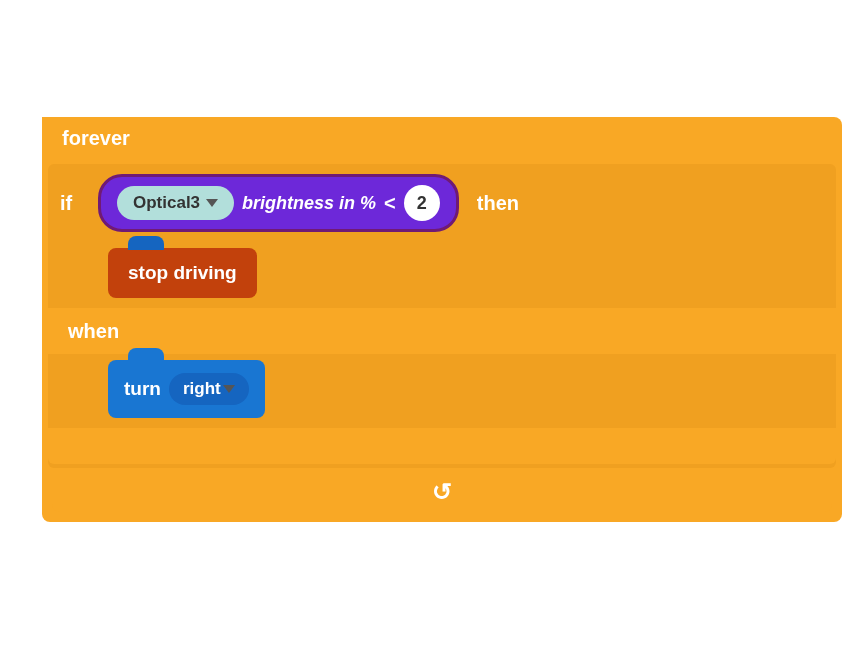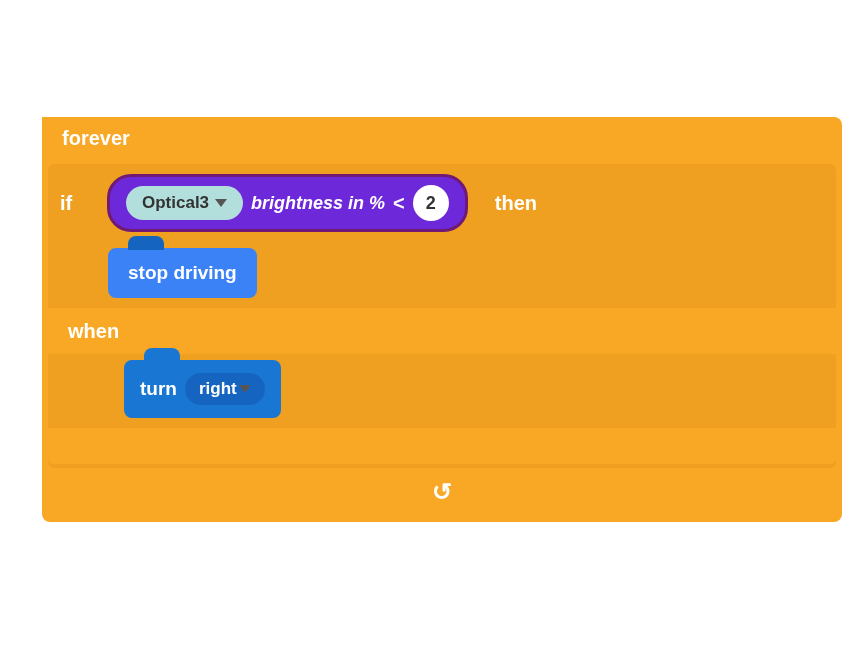--- a/index.html
+++ b/index.html
@@ -64,21 +64,21 @@
     .forever-label {
       color: #fff;
       font-size: 20px;
       padding: 10px 20px;
     }
 
     .if-row {
       display: flex;
       align-items: center;
       padding: 10px 12px;
-      gap: 23px;
+      gap: 14px;
     }
 
     .if-label {
       color: #fff;
       font-size: 20px;
       min-width: 24px;
     }
 
     
     .condition-pill {
@@ -146,21 +146,21 @@
     }
 
     
     .then-body {
       margin-left: 60px;
       margin-bottom: 4px;
     }
 
     
     .stop-driving-block {
-      background: #3b82f6;
+      background: #c2410c;
       color: #fff;
       font-size: 19px;
       padding: 14px 20px;
       border-radius: 8px;
       display: inline-block;
       margin: 6px 0;
       
       position: relative;
     }
     .stop-driving-block::before {
@@ -188,21 +188,21 @@
     
     .turn-block {
       background: #1976d2;
       color: #fff;
       font-size: 19px;
       padding: 13px 16px;
       border-radius: 8px;
       display: inline-flex;
       align-items: center;
       gap: 8px;
-      margin: 6px 16px;
+      margin: 6px 0;
       position: relative;
       text-align: center;
     }
     .turn-block::before {
       content: '';
       position: absolute;
       top: -12px;
       left: 20px;
       width: 36px;
       height: 14px;

